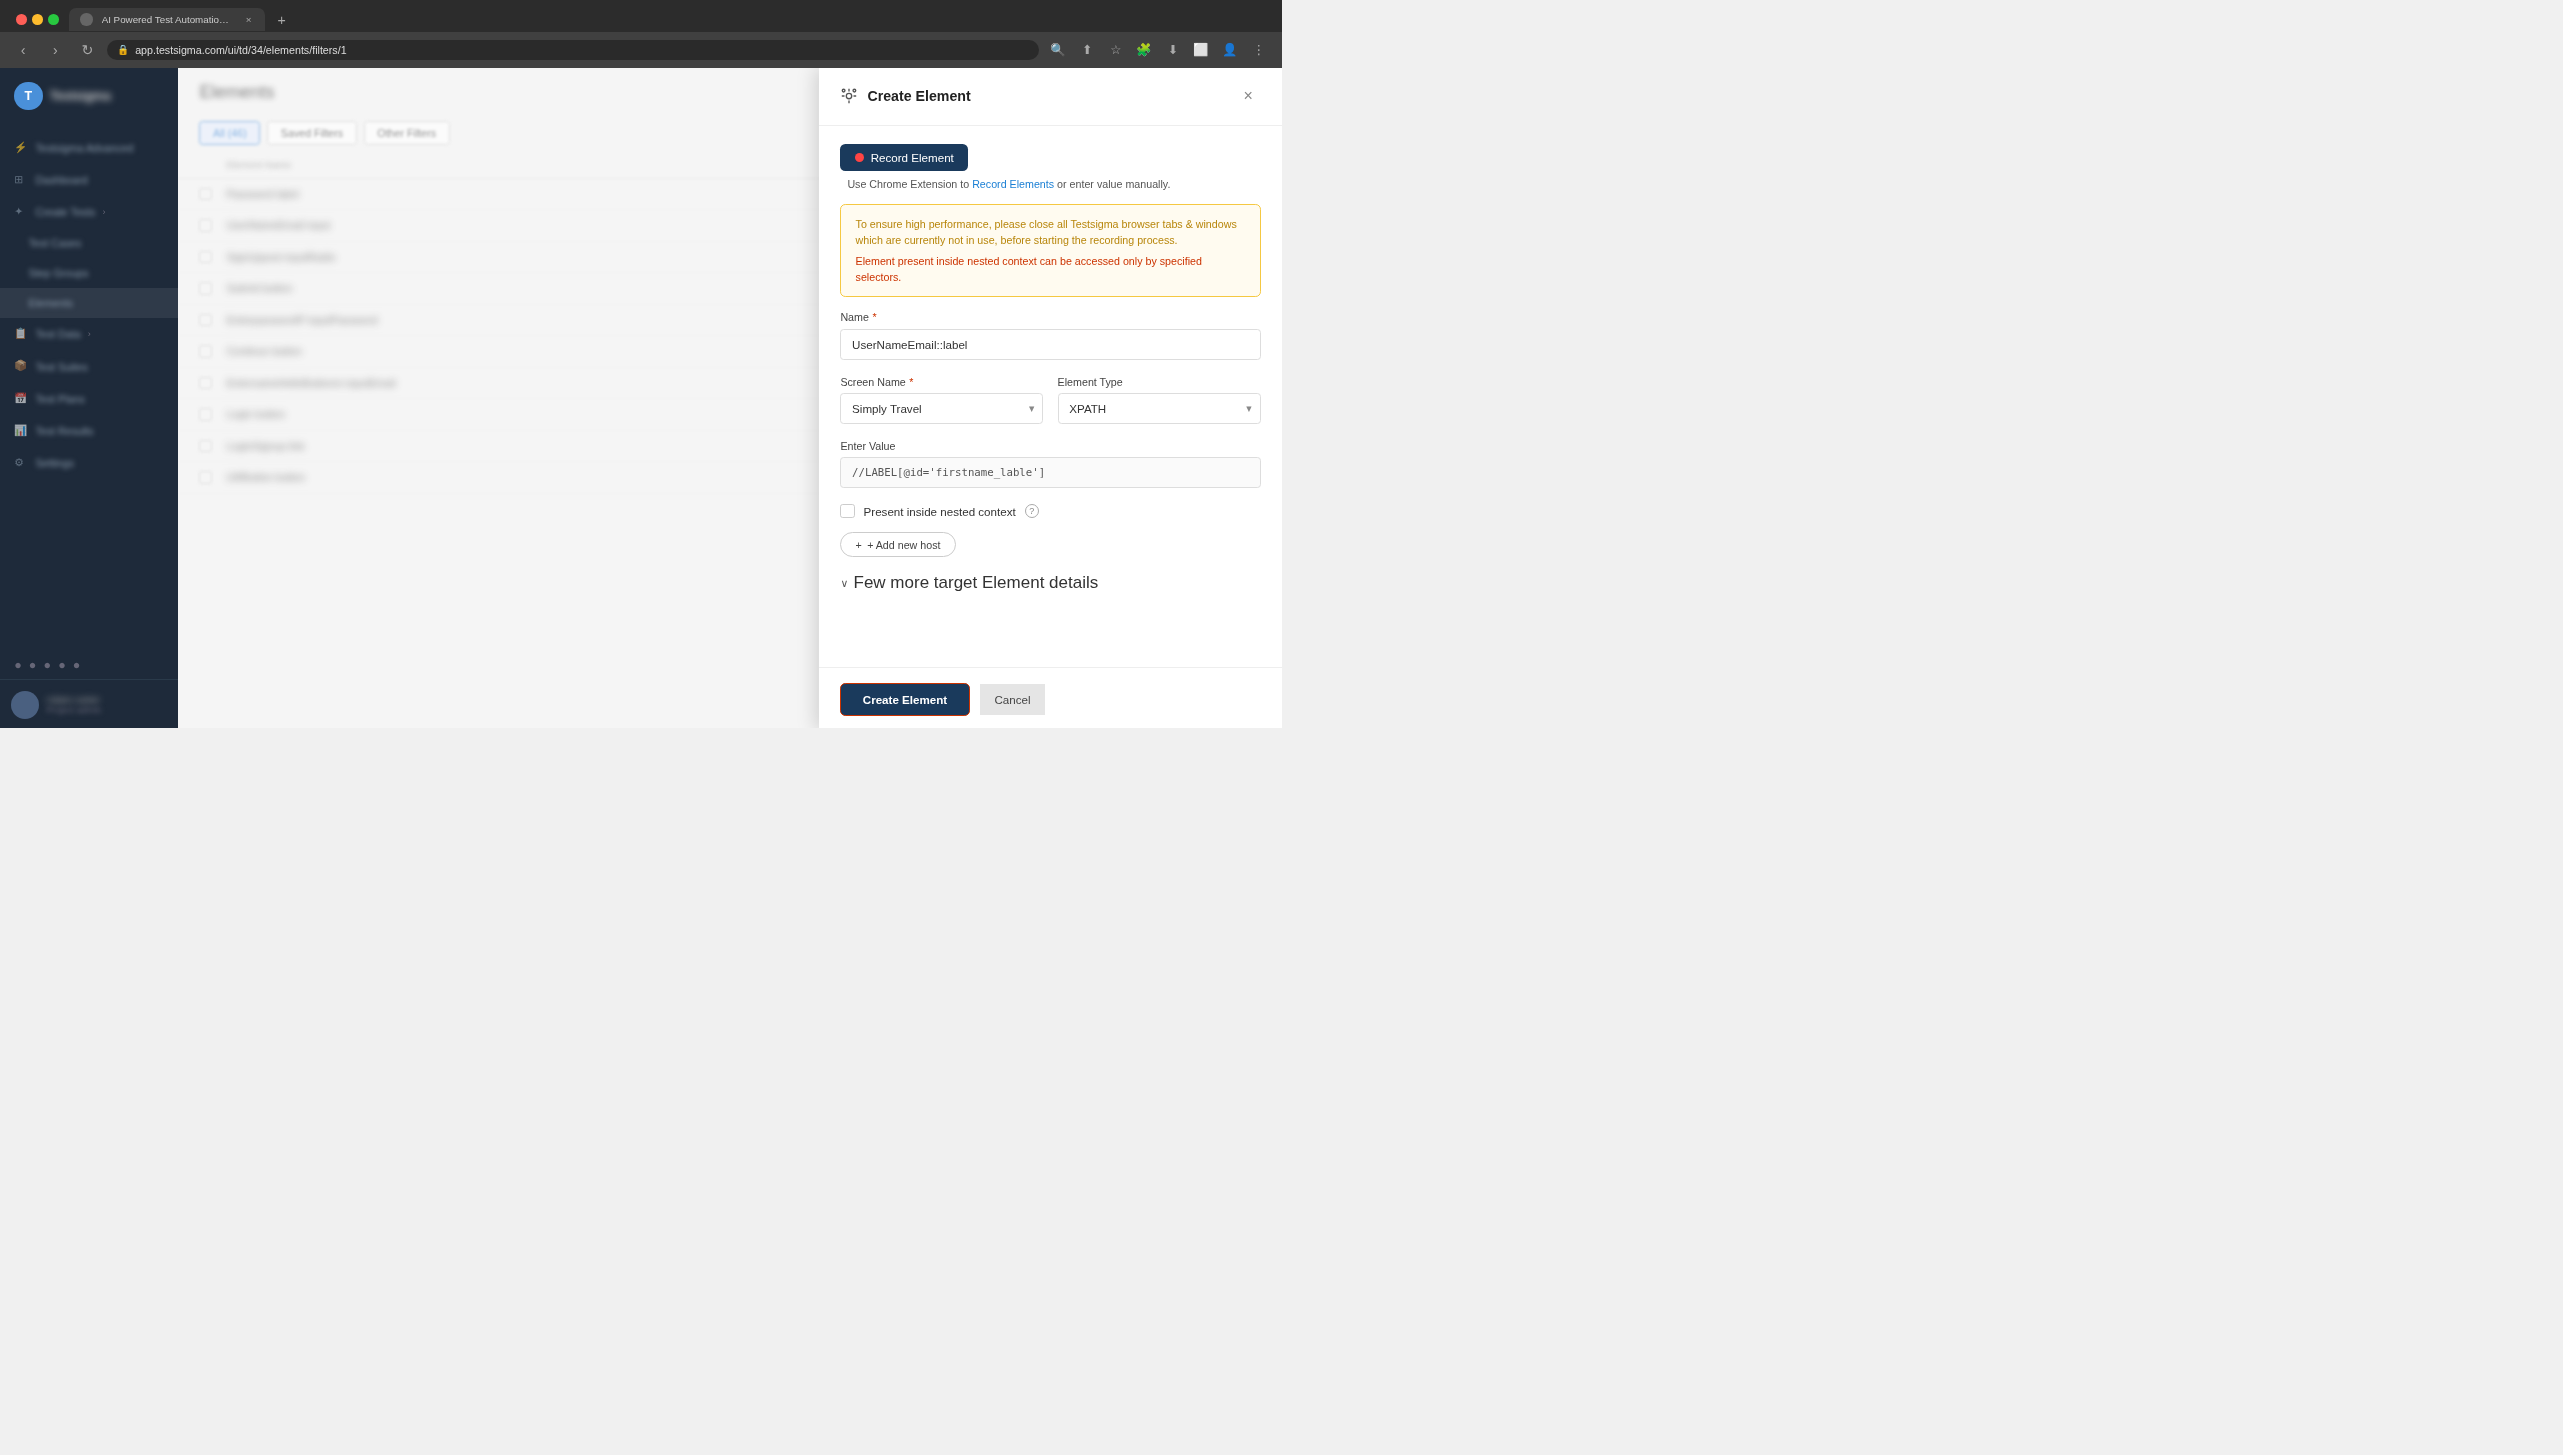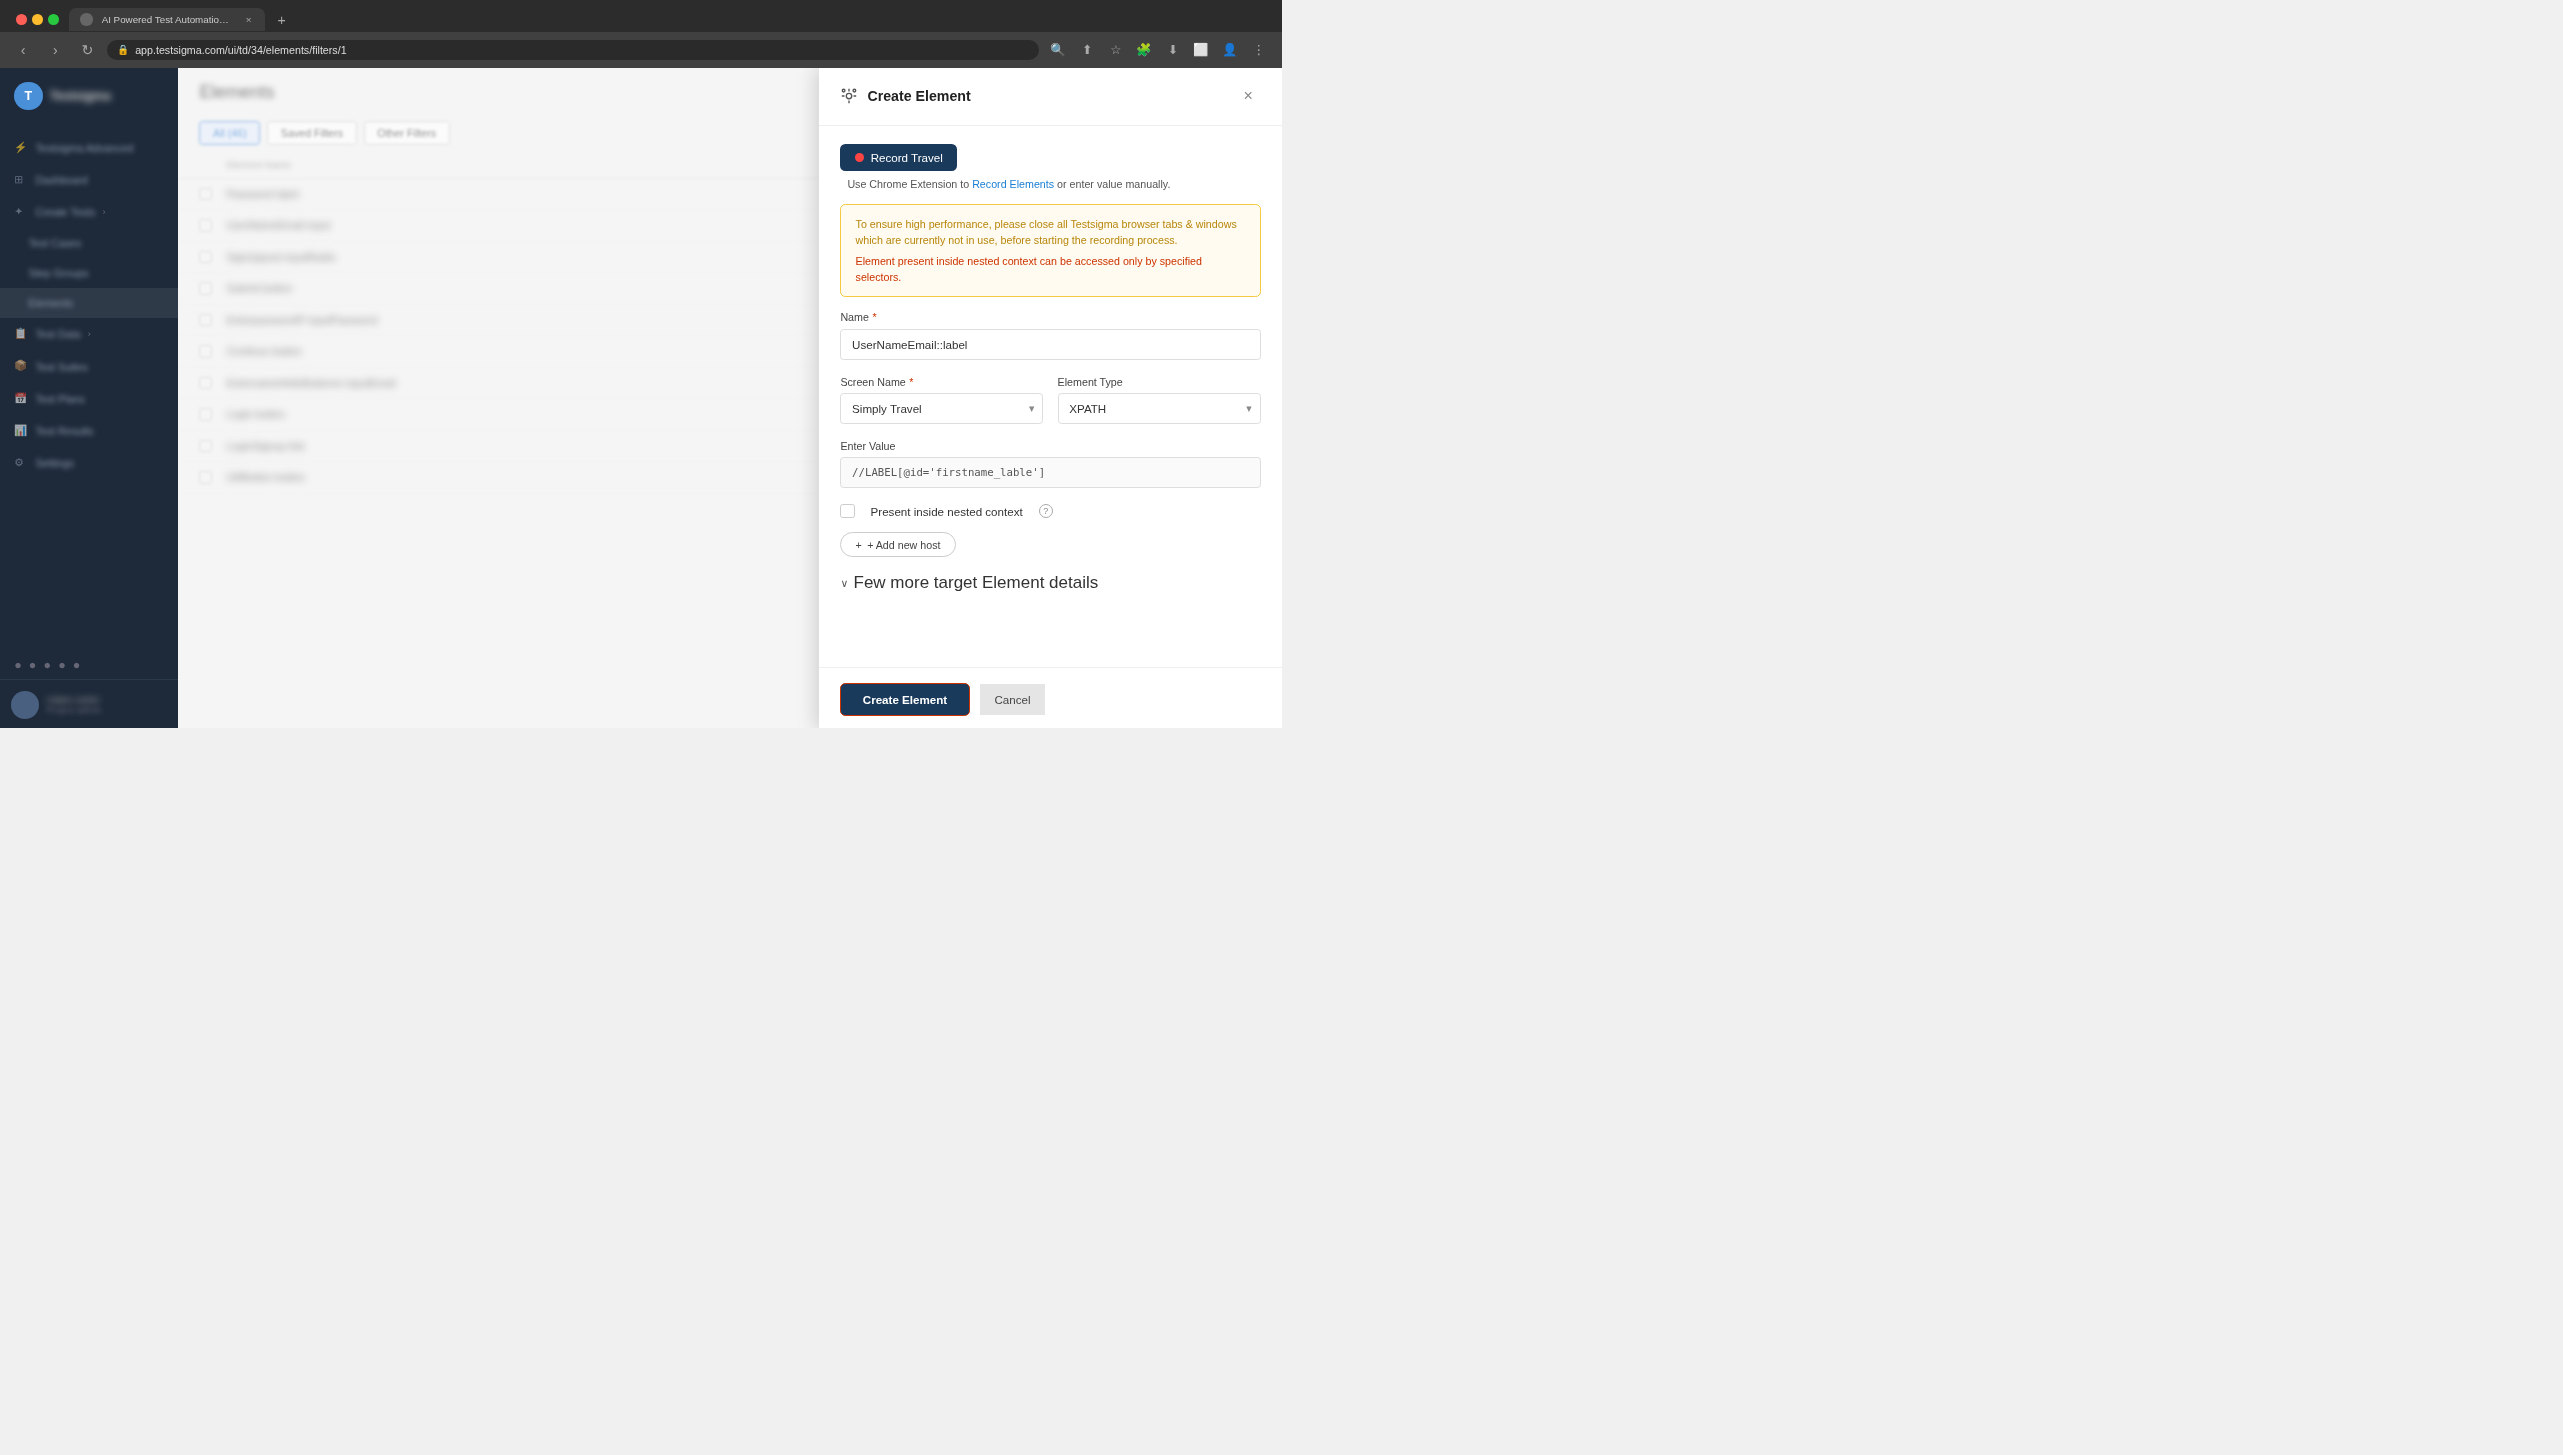--- a/index.html
+++ b/index.html
@@ -93,21 +93,21 @@
     .two-col { display: grid; grid-template-columns: 1fr 1fr; gap: 14.2px; margin-bottom: 16px; }
     .field-select { width: 100%; border: 0.9px solid #ddd; border-radius: 3.6px; padding: 8px 10.7px; font-size: 11.6px; color: #333; background: white; appearance: none; cursor: pointer; }
     .select-wrapper { position: relative; }
     .select-wrapper::after { content: '▾'; position: absolute; right: 9px; top: 50%; transform: translateY(-50%); color: #888; pointer-events: none; font-size: 10.7px; }
 
     
     .enter-value-label { font-size: 10.7px; color: #444; font-weight: 500; margin-bottom: 5.3px; }
     .enter-value-input { width: 100%; border: 0.9px solid #ddd; border-radius: 3.6px; padding: 8px 10.7px; font-size: 10.7px; color: #555; background: #fafafa; font-family: monospace; }
 
     
-    .checkbox-row { display: flex; align-items: center; gap: 16px; margin-bottom: 14.2px; }
+    .checkbox-row { display: flex; align-items: center; gap: 9px; margin-bottom: 14.2px; }
     .custom-checkbox { width: 14.2px; height: 14.2px; border: 1.8px solid #ccc; border-radius: 2.7px; cursor: pointer; background: white; flex-shrink: 0; }
     .checkbox-label { font-size: 11.6px; color: #333; }
     .help-icon { width: 14.2px; height: 14.2px; border-radius: 50%; border: 0.9px solid #aaa; display: inline-flex; align-items: center; justify-content: center; font-size: 9px; color: #888; cursor: pointer; }
 
     
     .add-host-btn { display: inline-flex; align-items: center; gap: 5.3px; border: 0.9px solid #ccc; border-radius: 18px; padding: 5.3px 14.2px; font-size: 10.7px; color: #444; cursor: pointer; background: white; margin-bottom: 16px; }
 
     
     .few-more-row { display: flex; align-items: center; gap: 5.3px; cursor: pointer; }
     .few-more-text { font-size: 17px; color: #333; font-weight: 400; }
@@ -338,21 +338,21 @@
           <span class="panel-title">Create Element</span>
         </div>
         <div class="panel-close">×</div>
       </div>
 
       <div class="panel-body">
         
         <div style="display:flex;align-items:center;flex-wrap:wrap;gap:7.1px;margin-bottom:3.6px;">
           <button class="record-btn">
             <span class="record-btn-dot"></span>
-            <span>Record Travel</span>
+            <span>Record Element</span>
           </button>
           <span class="record-hint">
             <span>Use Chrome Extension to </span><a class="record-link">Record Elements</a><span> or enter value manually.</span>
           </span>
         </div>
 
         
         <div class="warning-box">
           <p class="warning-text">To ensure high performance, please close all Testsigma browser tabs &amp; windows which are currently not in use, before starting the recording process.</p>
           <p class="warning-text-red">Element present inside nested context can be accessed only by specified selectors.</p>

